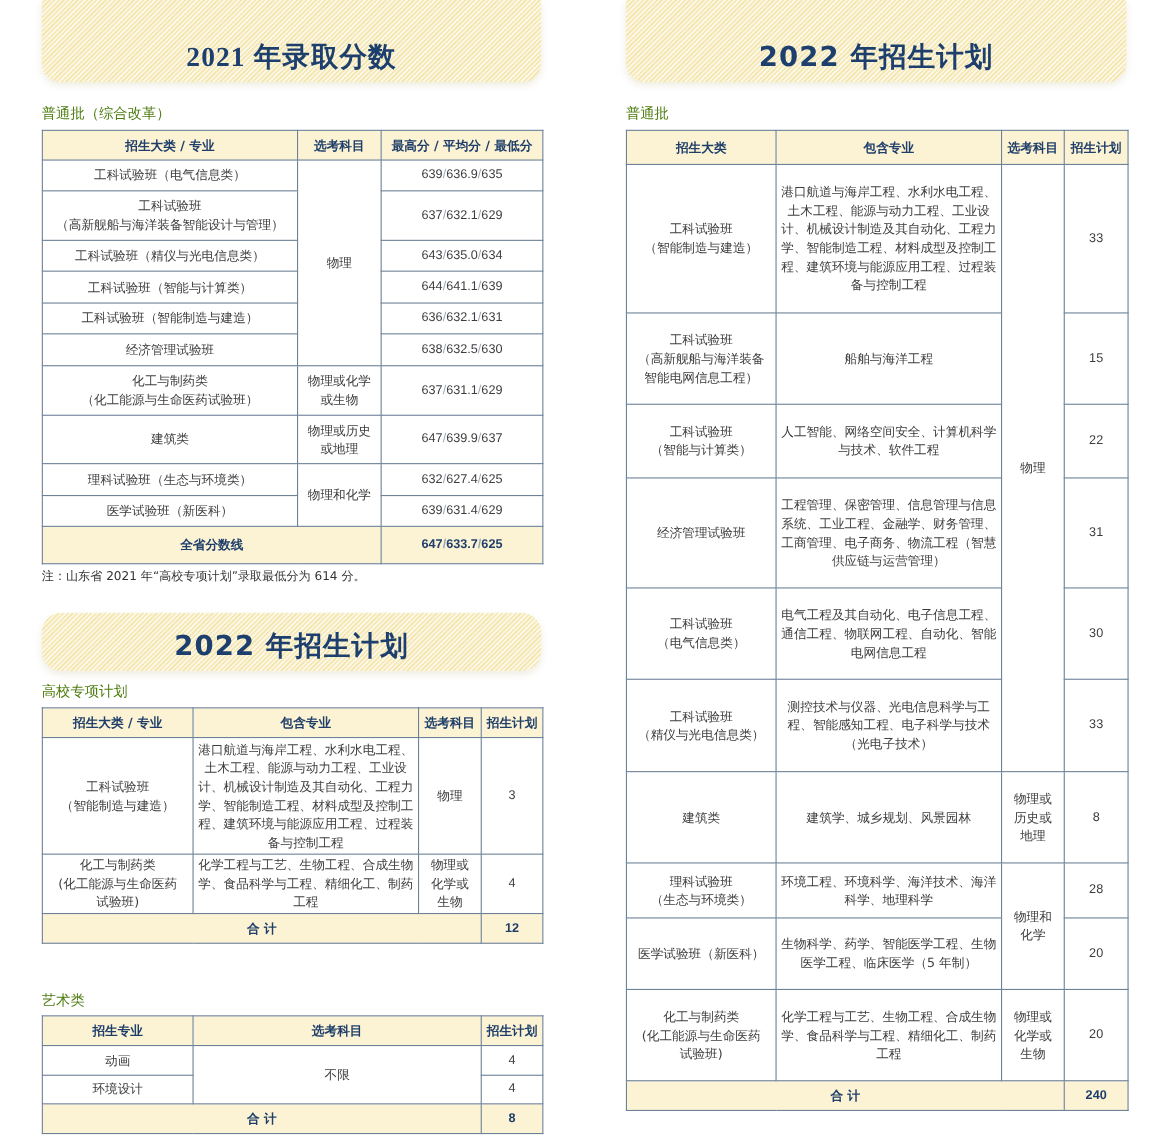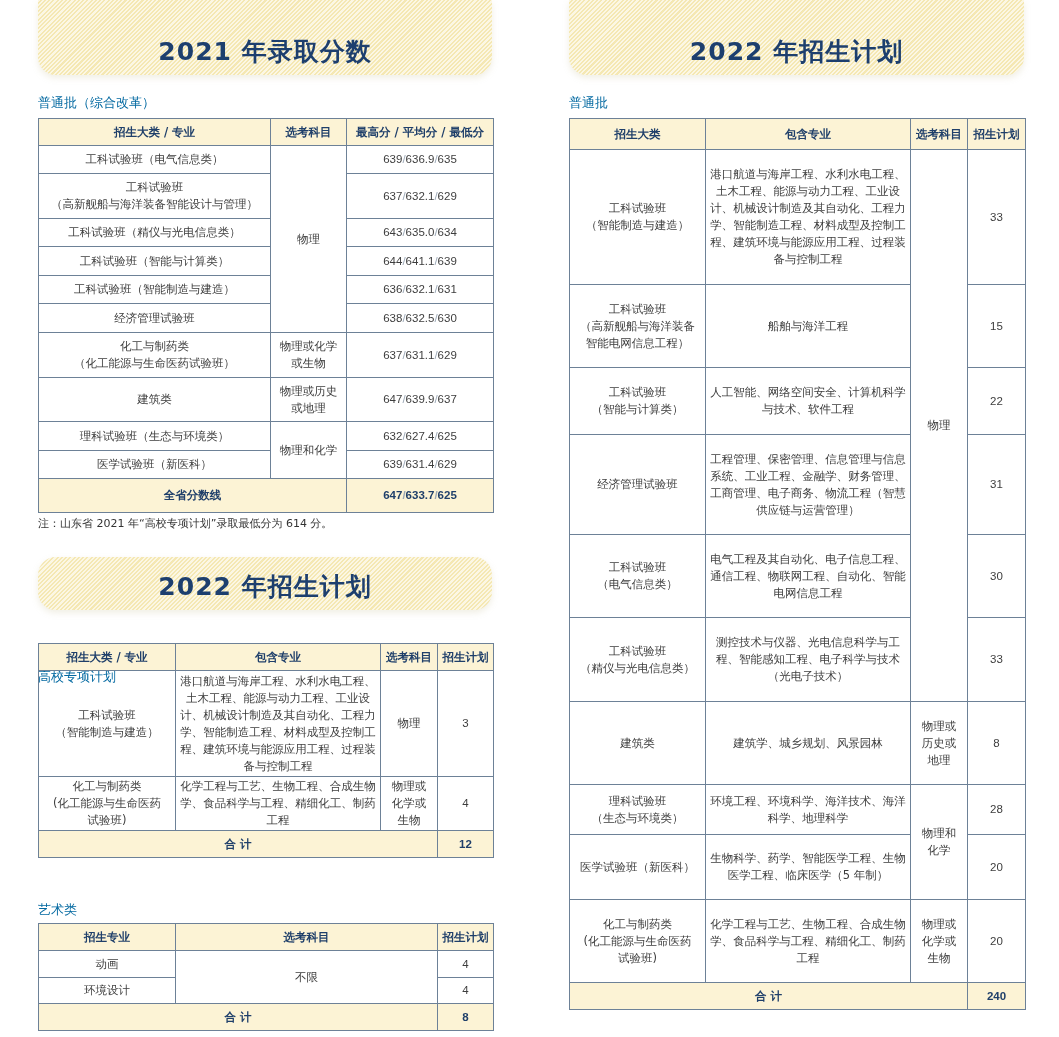--- a/index.html
+++ b/index.html
@@ -16,21 +16,21 @@
     background-image:repeating-linear-gradient(135deg, rgba(255,255,255,0.55) 0px, rgba(255,255,255,0.55) 1.5px, rgba(238,220,150,0.35) 1.5px, rgba(238,220,150,0.35) 3px);
     box-shadow:0 3px 6px rgba(200,190,150,0.25);
   }
   .banner.full { border-radius:18px; }
   .banner-title {
     position:absolute; left:0; right:0; text-align:center;
     font-family:"DejaVu Sans", sans-serif; font-weight:bold;
     color:#1d3f6e; font-size:25px; letter-spacing:1px;
   }
   .section-label {
-    position:absolute; font-size:13px; color:#0369a1;
+    position:absolute; font-size:13px; color:#4d7c0f;
   }
   .note { position:absolute; font-size:11px; color:#333; }
   table.grid {
     position:absolute; border-collapse:collapse; table-layout:fixed;
     font-size:11.5px; color:#3d3d3d;
   }
   table.grid td, table.grid th {
     border:1px solid #6d8197; text-align:center; vertical-align:middle;
     padding:0 3px; line-height:17px; overflow:hidden;
   }
@@ -39,21 +39,21 @@
   }
   table.grid tr.total td { background:#fcf3d5; color:#1f3f6a; font-weight:bold; }
   .score { display:flex; justify-content:center; padding:0 6px; }
   .score .sep { color:#9aa7b6; }
   .num { font-family:"Liberation Sans Narrow","Liberation Sans", sans-serif; }
 </style>
 </head>
 <body>
 
 <div class="banner" style="left:38px; top:0; width:454px; height:75px;">
-  <div class="banner-title" style="top:35px;">2021 年录取分数</div>
+  <div class="banner-title" style="top:35px;font-family:Liberation Serif, serif;">2021 年录取分数</div>
 </div>
 
 <div class="section-label" style="left:38px; top:94px;">普通批（综合改革）</div>
 
 <table class="grid" style="left:38px; top:118px; width:455px;">
   <colgroup>
       <col style="width:232px">
       <col style="width:76px">
       <col style="width:147px">
     </colgroup>
@@ -224,21 +224,21 @@
   </tr>
 </tbody>
   </table>
 
 <div class="note" style="left:38px; top:516px;">注：山东省 2021 年“高校专项计划”录取最低分为 614 分。</div>
 
 <div class="banner full" style="left:38px; top:557px; width:454px; height:53px;">
   <div class="banner-title" style="top:13px;">2022 年招生计划</div>
 </div>
 
-<div class="section-label" style="left:38px; top:620px;margin-top:48px;">高校专项计划</div>
+<div class="section-label" style="left:38px; top:620px;">高校专项计划</div>
 
 <table class="grid" style="left:38px; top:643px; width:455px;">
   <colgroup>
       <col style="width:137px">
       <col style="width:205px">
       <col style="width:57px">
       <col style="width:56px">
     </colgroup>
   <tbody>
       <tr style="height:27px">

